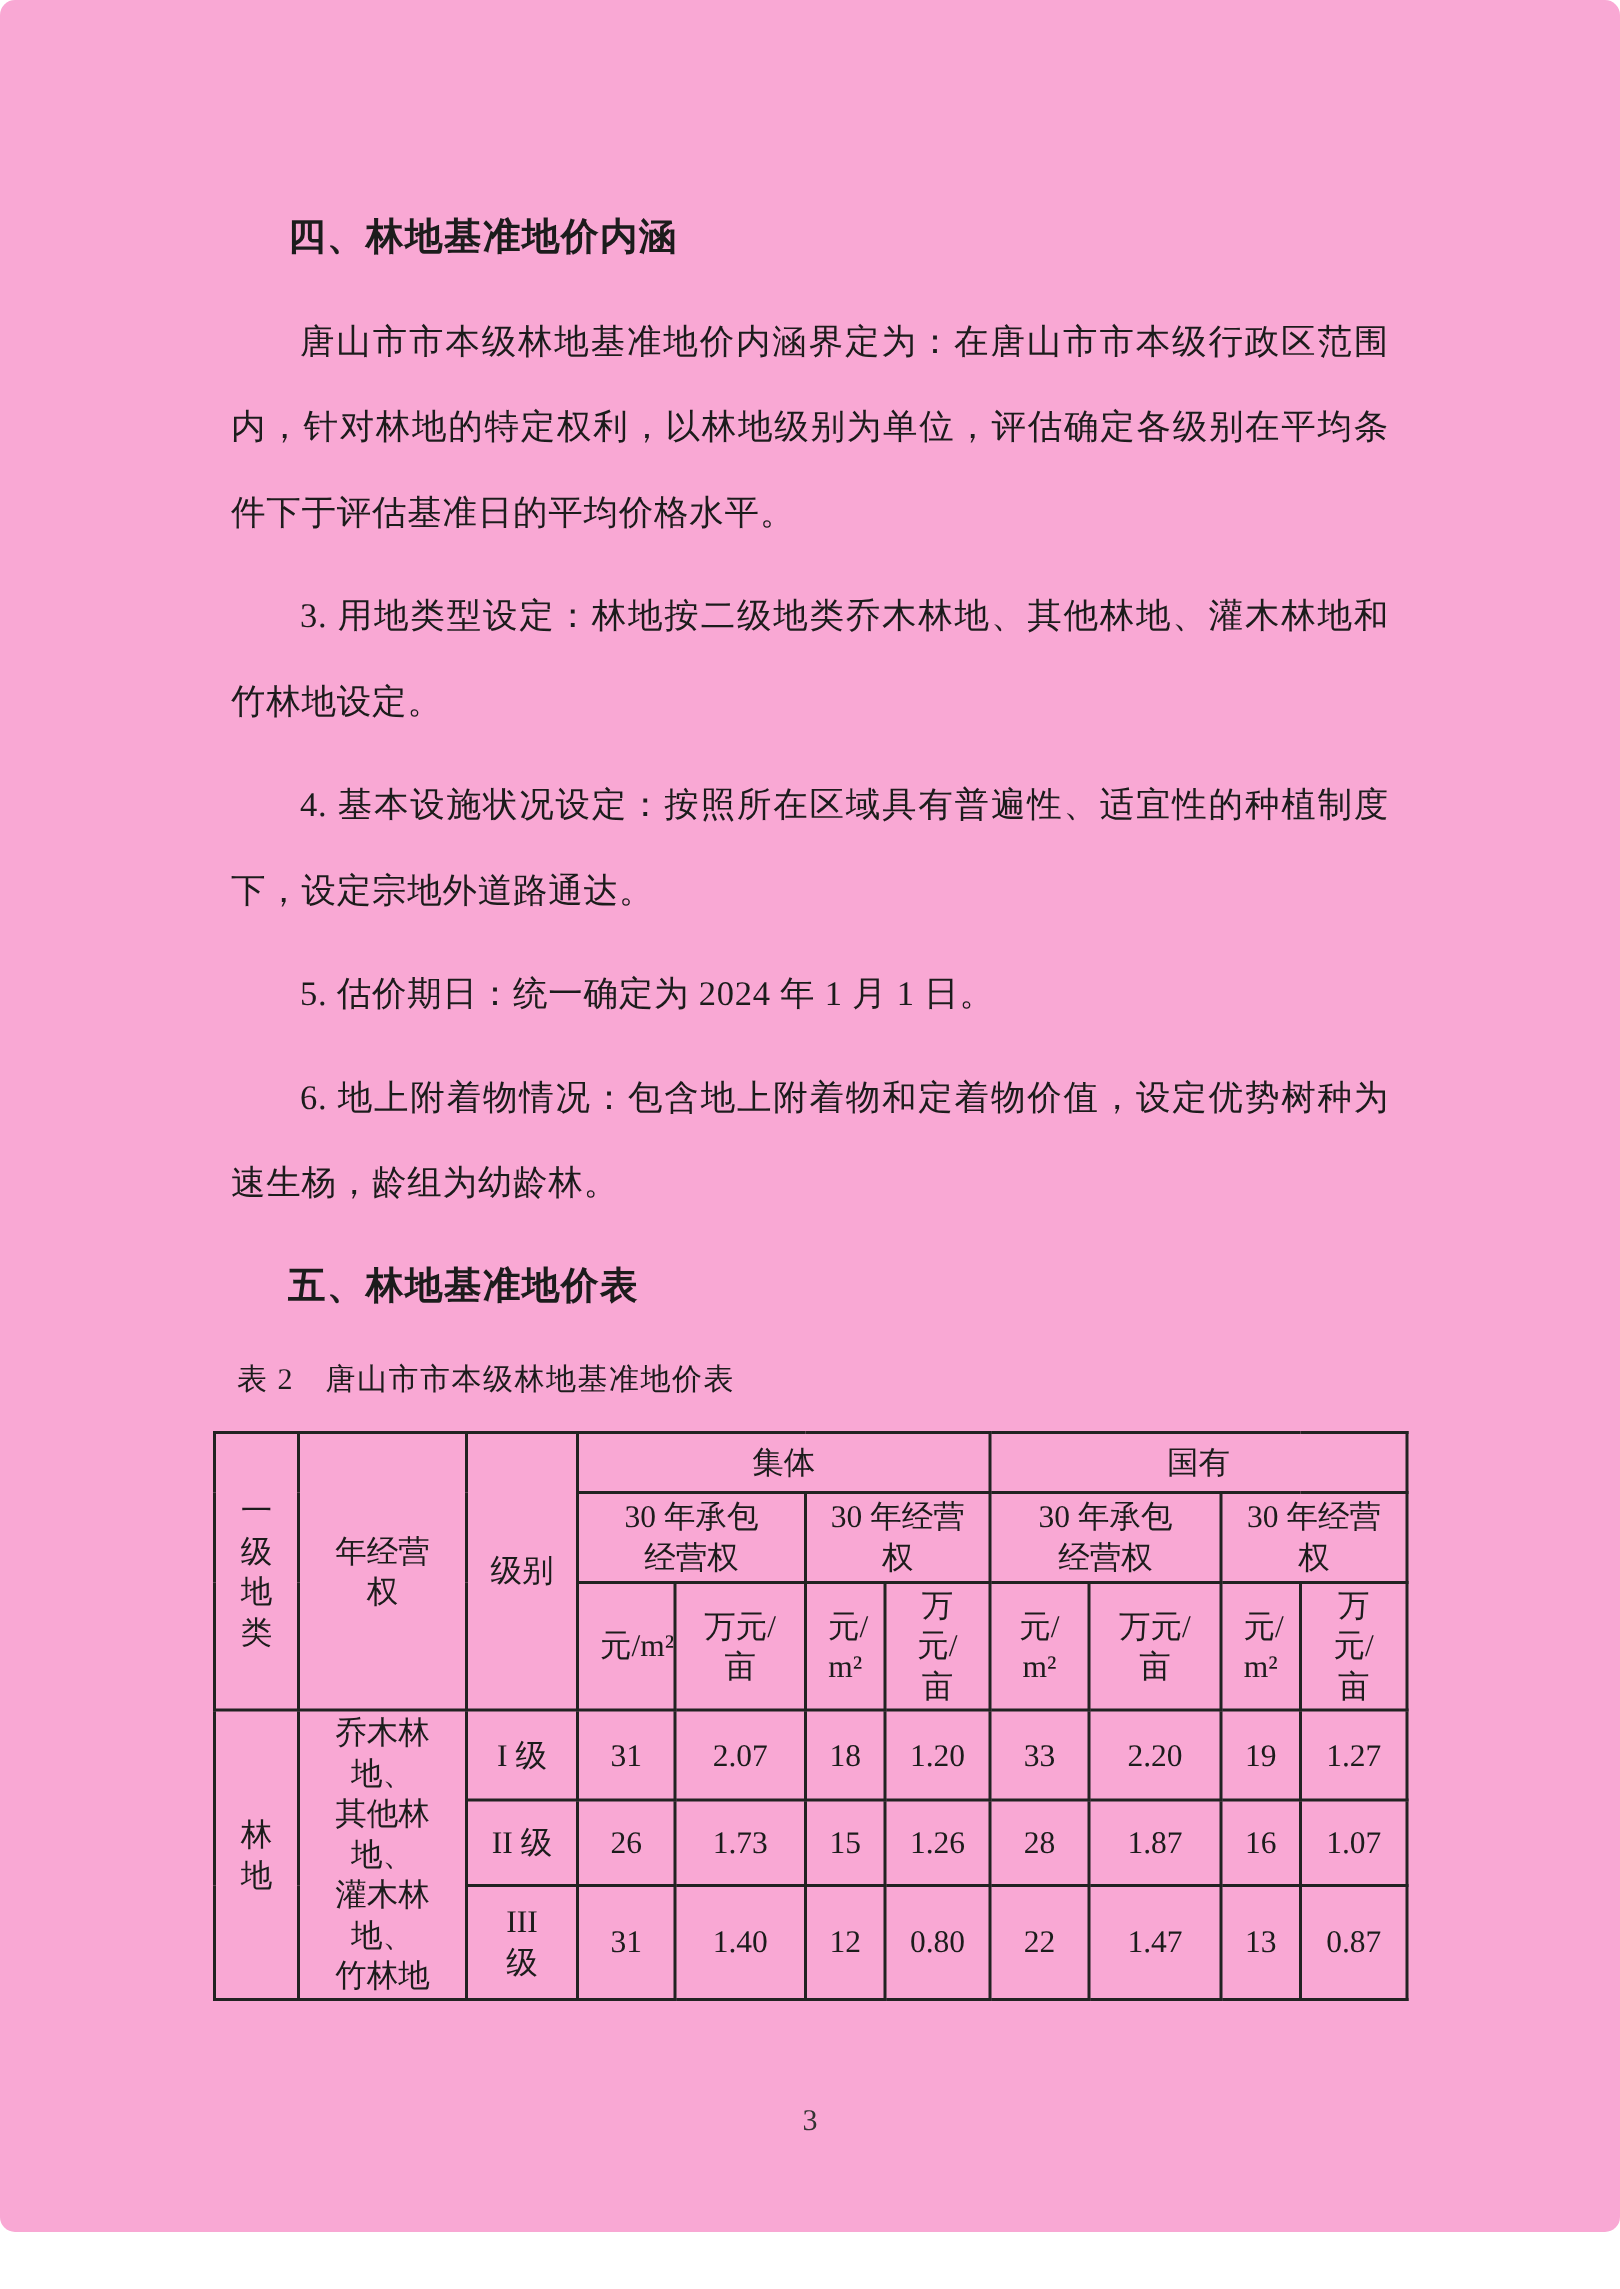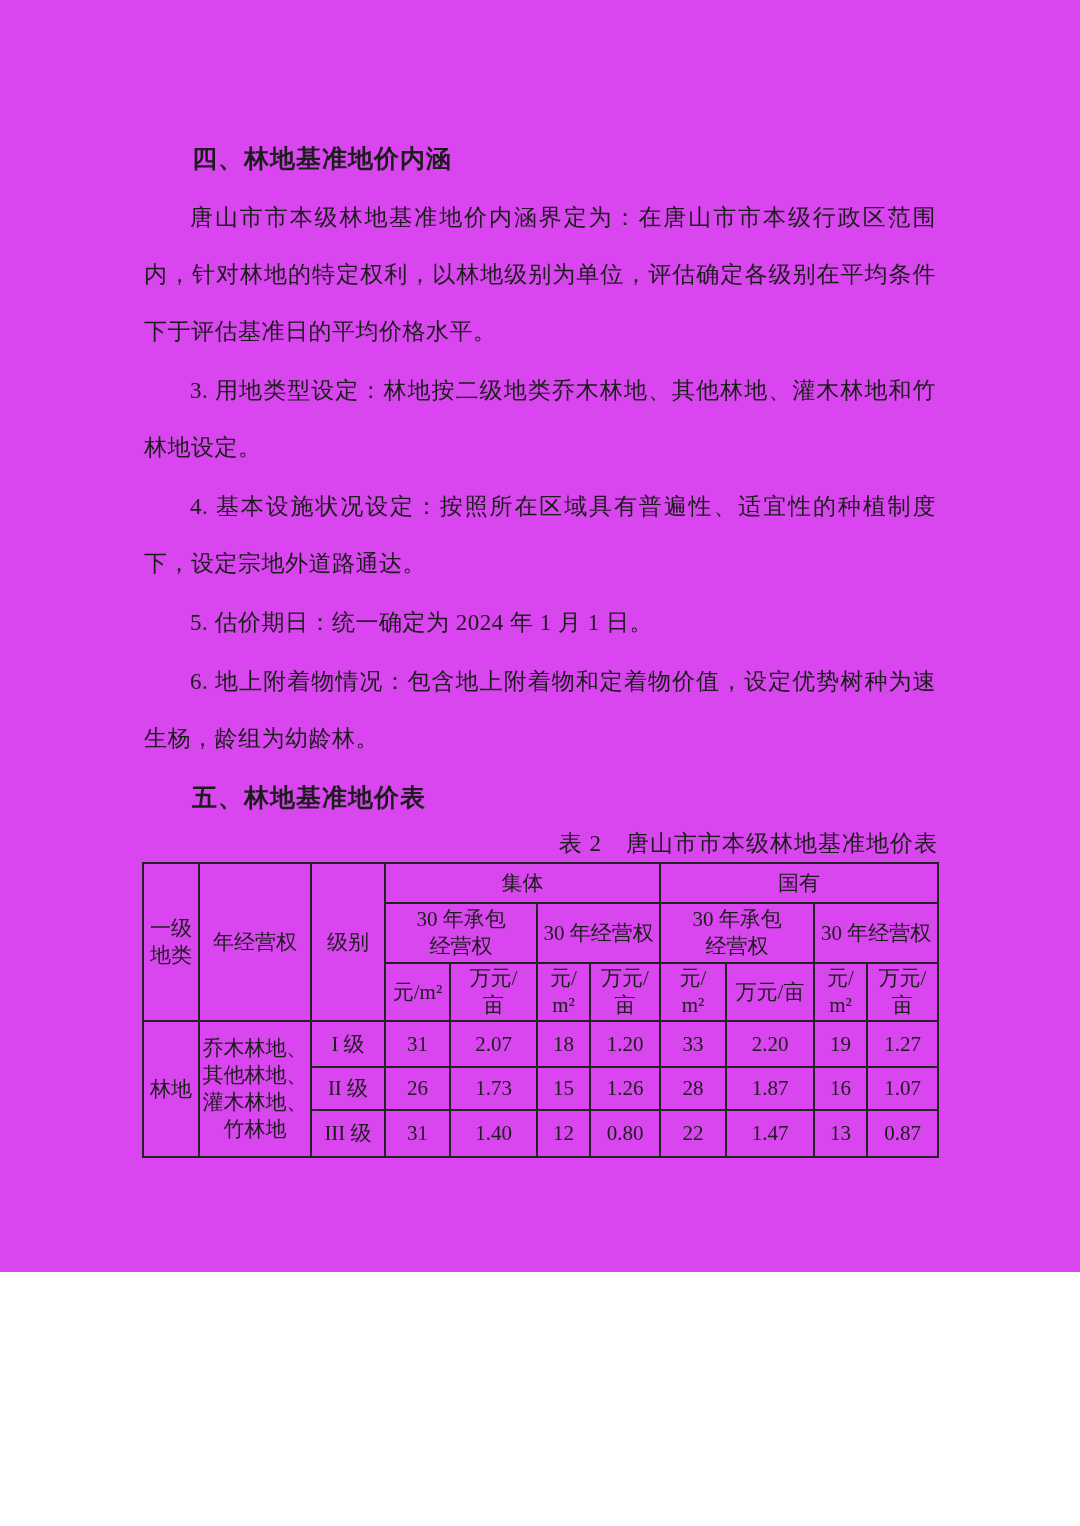--- a/index.html
+++ b/index.html
@@ -1,70 +1,71 @@
 <!DOCTYPE html>
 <html lang="zh"><head>
 <meta charset="utf-8">
 <style>
   html, body { margin: 0; padding: 0; background: #ffffff; }
   .page {
     position: relative;
     width: 1080px;
-    height: 1272px;
+    height: 1488px;
     margin: 0 auto;
-    background: #d946ef;
+    background: #f9a8d4;
     color: #1c1c1c;
     font-family: "Liberation Serif", "DejaVu Serif", serif;
     overflow: hidden;
+    border-radius: 10px;
   }
   .content {
     position: absolute;
     top: 0; left: 0;
     width: 1080px;
     padding: 130px 142px 0 142px;
     box-sizing: border-box;
   }
   .sec-heading {
     margin: 0;
     font-size: 25px;
     font-weight: bold;
     line-height: 57px;
     text-indent: 2em;
     font-family: "Liberation Sans", "DejaVu Sans", sans-serif;
     letter-spacing: 1px;
   }
   .para {
-    margin: 2px;
+    margin: 12px;
     font-size: 23px;
     line-height: 57px;
     text-indent: 2em;
     text-align: justify;
     letter-spacing: 0.5px;
   }
   .tbl-caption {
-    margin: 0;
-    font-size: 23px;
+    margin: 16px;
+    font-size: 20px;
     line-height: 36px;
-    text-align: right;
+    text-align: left;
     letter-spacing: 1px;
   }
   table.price-table {
     border-collapse: collapse;
     table-layout: fixed;
     width: 795px;
     margin: 0;
   }
   table.price-table th, table.price-table td {
     border: 2px solid #222222;
     text-align: center;
     vertical-align: middle;
     font-weight: normal;
     font-size: 21px;
     line-height: 27px;
-    padding: 1px 0;
+    padding: 1px 14px;
     box-sizing: border-box;
     overflow: hidden;
   }
   .ml { white-space: pre-line; margin-left: 39px; }
   tr.hrow1 { height: 40px; }
   tr.hrow2 { height: 60px; }
   tr.hrow3 { height: 55px; }
   tr.drow1 { height: 46px; }
   tr.drow2 { height: 43px; }
   tr.drow3 { height: 47px; }

